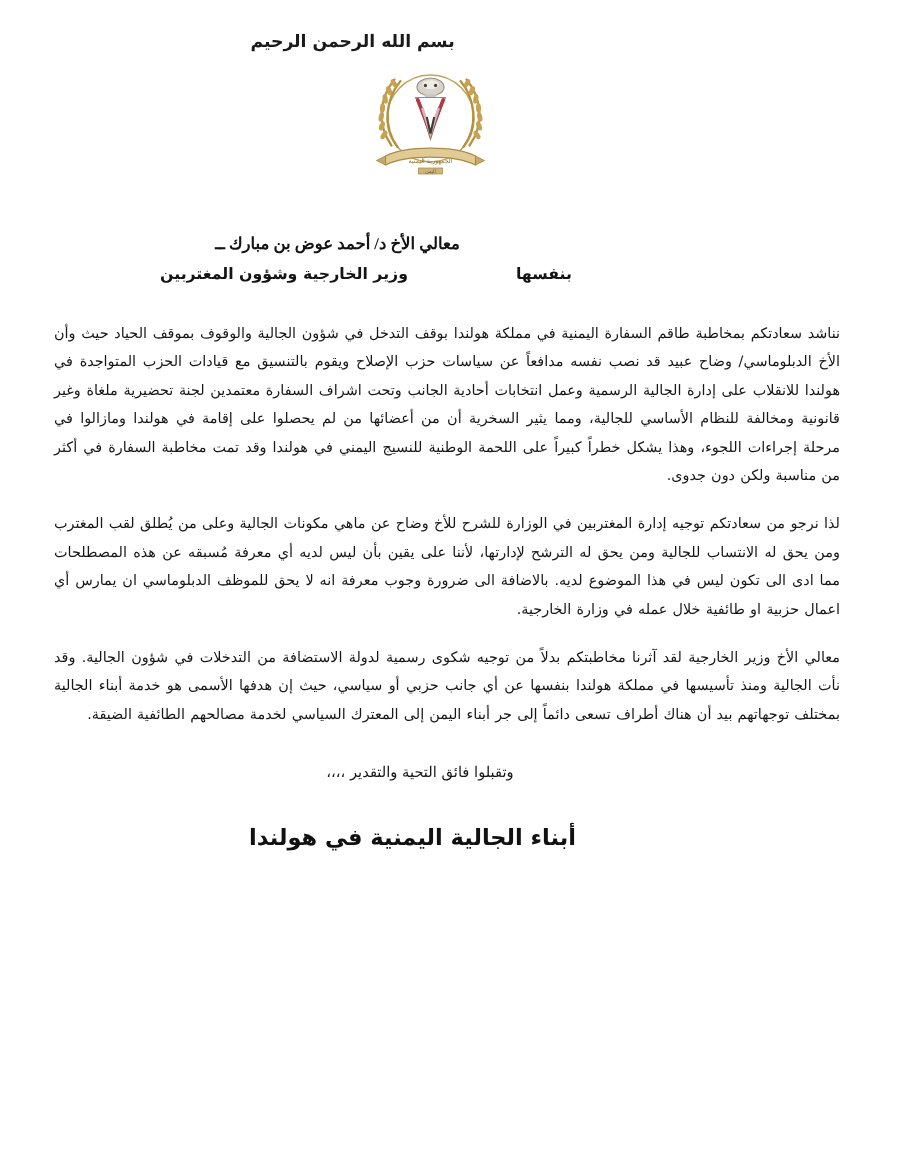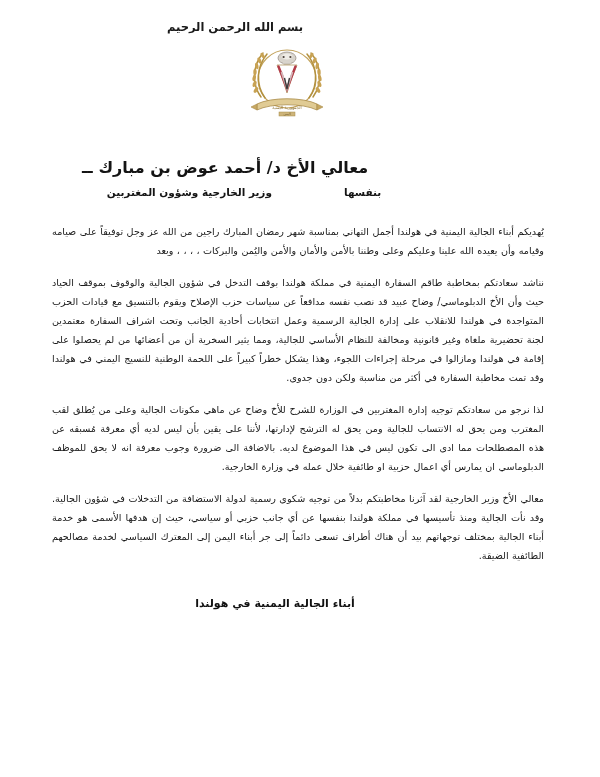--- a/index.html
+++ b/index.html
@@ -15,21 +15,21 @@
     font-family: "DejaVu Sans", "Liberation Sans", sans-serif;
     color: #141414;
   }
 
   .page {
     position: relative;
     width: 600px;
     height: 777px;
     background: #ffffff;
     box-sizing: border-box;
-    padding: 0 42px;
+    padding: 0 26px;
   }
 
   
   .basmala-row {
     padding-top: 16px;
     text-align: center;
   }
   .basmala {
     display: inline-block;
     font-size: 11.5px;
@@ -54,24 +54,25 @@
   }
   .emblem-wrap svg { display: block; width: 92px; height: 84px; }
 
   
   .address-block {
     margin-top: 26px;
     padding-left: 10px;
   }
   .addr-line1 {
     text-align: center;
-    font-size: 16px;
+    font-size: 11px;
     font-weight: bold;
     padding-right: 160px;
     line-height: 1.9;
+    font-family: Liberation Serif, serif;
   }
   .addr-line2-row {
     display: flex;
     align-items: baseline;
     justify-content: center;
     padding-right: 30px;
     line-height: 1.9;
   }
   .addr-line2 {
     font-size: 10.5px;
@@ -112,21 +113,21 @@
     font-size: 9.8px;
     color: #171717;
   }
 
   .signature-row {
     margin-top: 26px;
     text-align: center;
     padding-right: 50px;
   }
   .signature {
-    font-size: 11px;
+    font-size: 15px;
     font-weight: bold;
     color: #111111;
   }
 
   .spacer-bottom { height: 90px; }
 </style>
 </head>
 <body>
 
 <div class="page">
@@ -192,37 +193,37 @@
 
   <div class="address-block">
     <div class="addr-line1">معالي الأخ د/ أحمد عوض بن مبارك ــ</div>
     <div class="addr-line2-row">
       <span class="addr-honorific">بنفسها</span>
       <span class="addr-line2">وزير الخارجية وشؤون المغتربين</span>
     </div>
   </div>
 
   <div class="body-area">
-    <p class="para">
-      <span>يُهديكم أبناء الجالية اليمنية في هولندا أجمل التهاني بمناسبة شهر رمضان المبارك راجين من الله عز وجل توفيقاً على صيامه وقيامه وأن يعيده الله علينا وعليكم وعلى وطننا بالأمن والأمان والأمن واليُمن والبركات ، ، ، ، وبعد</span>
-    </p>
 
     <p class="para">
       <span>نناشد سعادتكم بمخاطبة طاقم السفارة اليمنية في مملكة هولندا بوقف التدخل في شؤون الجالية والوقوف بموقف الحياد حيث وأن </span><b>الأخ الدبلوماسي/ وضاح عبيد</b><span> قد نصب نفسه مدافعاً عن سياسات حزب الإصلاح ويقوم بالتنسيق مع قيادات الحزب المتواجدة في هولندا للانقلاب على إدارة الجالية الرسمية وعمل انتخابات أحادية الجانب وتحت اشراف السفارة معتمدين لجنة تحضيرية ملغاة وغير قانونية ومخالفة للنظام الأساسي للجالية، ومما يثير السخرية أن من أعضائها من لم يحصلوا على إقامة في هولندا ومازالوا في مرحلة إجراءات اللجوء، وهذا يشكل خطراً كبيراً على اللحمة الوطنية للنسيج اليمني في هولندا وقد تمت مخاطبة السفارة في أكثر من مناسبة ولكن دون جدوى.</span>
     </p>
 
     <p class="para">
       <span>لذا نرجو من سعادتكم توجيه إدارة المغتربين في الوزارة للشرح للأخ وضاح عن ماهي مكونات الجالية وعلى من يُطلق لقب المغترب ومن يحق له الانتساب للجالية ومن يحق له الترشح لإدارتها، لأننا على يقين بأن ليس لديه أي معرفة مُسبقه عن هذه المصطلحات مما ادى الى تكون ليس في هذا الموضوع لديه. بالاضافة الى ضرورة وجوب معرفة انه لا يحق للموظف الدبلوماسي ان يمارس أي اعمال حزبية او طائفية خلال عمله في وزارة الخارجية.</span>
     </p>
 
     <p class="para para-tight">
       <span>معالي الأخ وزير الخارجية لقد آثرنا مخاطبتكم بدلاً من توجيه شكوى رسمية لدولة الاستضافة من التدخلات في شؤون الجالية. وقد نأت الجالية ومنذ تأسيسها في مملكة هولندا بنفسها عن أي جانب حزبي أو سياسي، حيث إن هدفها الأسمى هو خدمة أبناء الجالية بمختلف توجهاتهم بيد أن هناك أطراف تسعى دائماً إلى جر أبناء اليمن إلى المعترك السياسي لخدمة مصالحهم الطائفية الضيقة.</span>
     </p>
 
   </div>
 
+  <div class="closing-row">
+    <span class="closing">وتقبلوا فائق التحية والتقدير ،،،،</span>
+  </div>
 
   <div class="signature-row">
     <span class="signature">أبناء الجالية اليمنية في هولندا</span>
   </div>
 
   <div class="spacer-bottom"></div>
 </div>
 
 </body></html>

